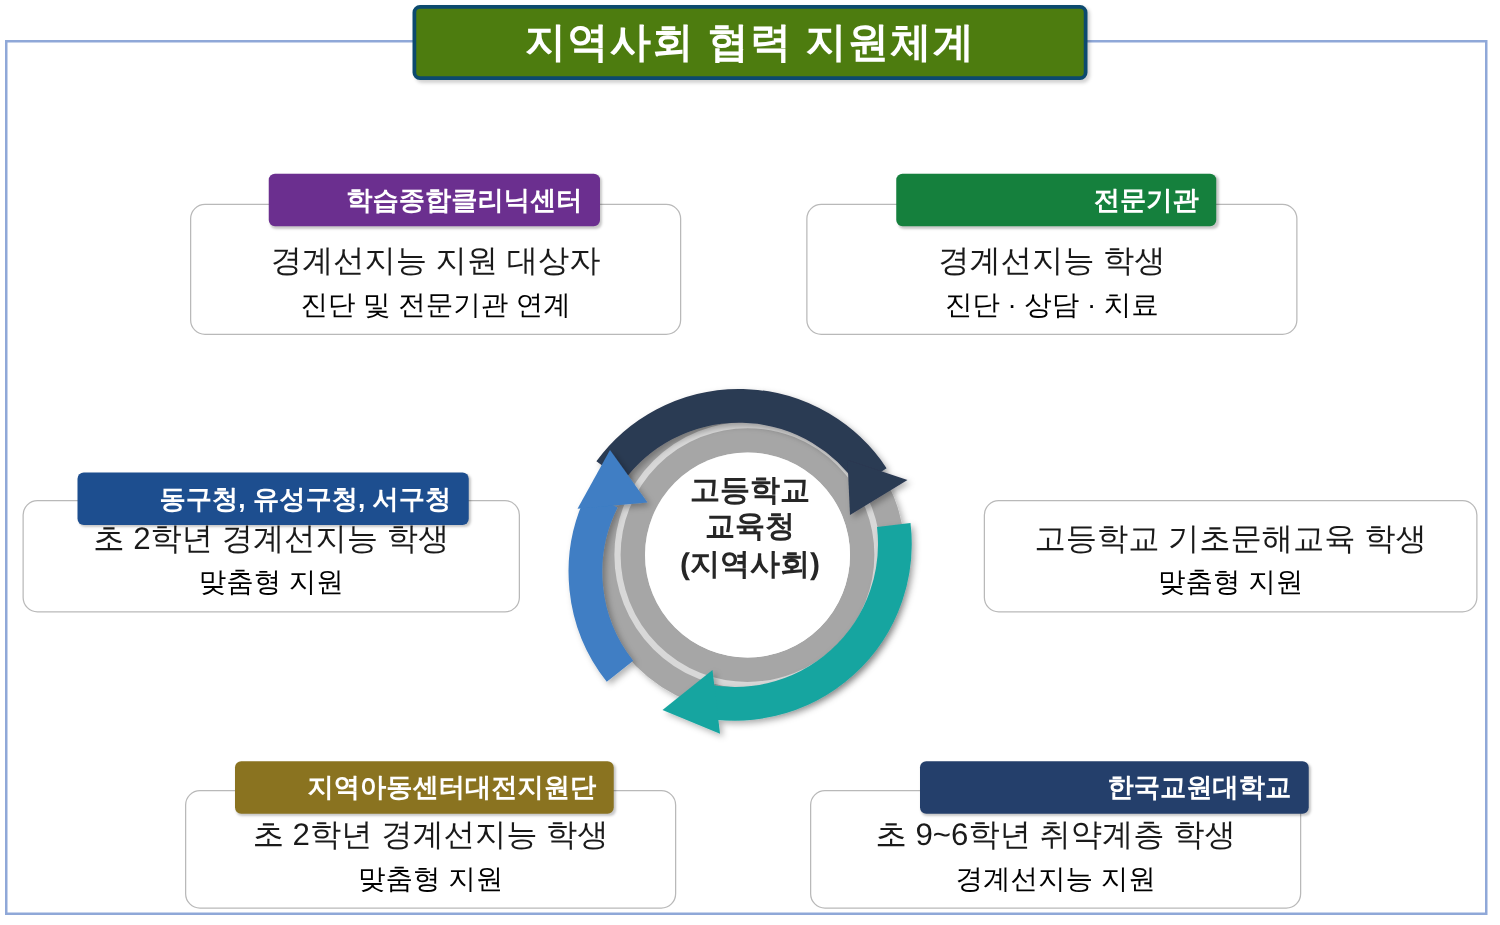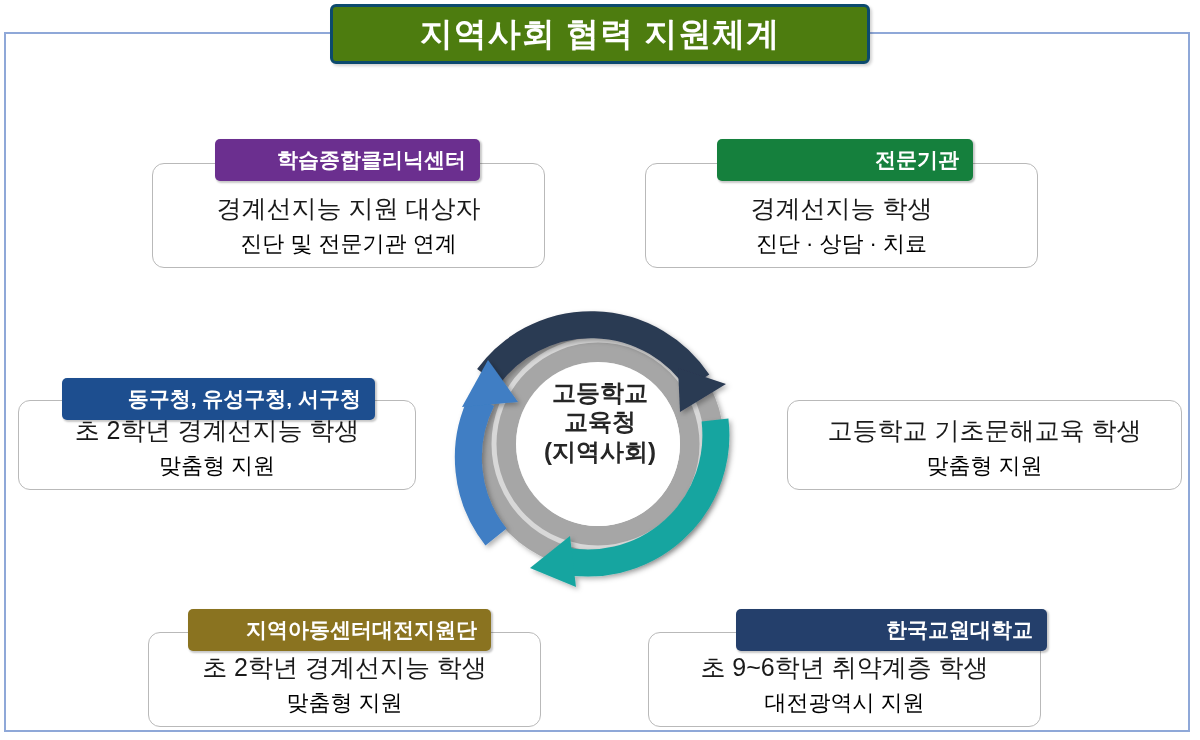--- a/index.html
+++ b/index.html
@@ -175,21 +175,21 @@
       <div class="line2">맞춤형 지원</div>
     </div>
   </div>
   <div class="card-header" style="left:188px; top:609px; width:303px; background:#8a7320;">
     <span>지역아동센터대전지원단</span>
   </div>
 
   <div class="card" style="left:648px; top:632px; width:393px; height:95px;">
     <div class="card-body">
       <div class="line1">초 9~6학년 취약계층 학생</div>
-      <div class="line2">대전광역시 지원</div>
+      <div class="line2">경계선지능 지원</div>
     </div>
   </div>
   <div class="card-header" style="left:689px; top:609px; width:311px; background:#243f6b;margin-left:47px;">
     <span>한국교원대학교</span>
   </div>
 
   <div class="ring-wrap">
     <svg width="340" height="345" viewBox="0 0 340 345" xmlns="http://www.w3.org/2000/svg">
       <defs>
         <filter id="sh" x="-25%" y="-25%" width="160%" height="160%">

